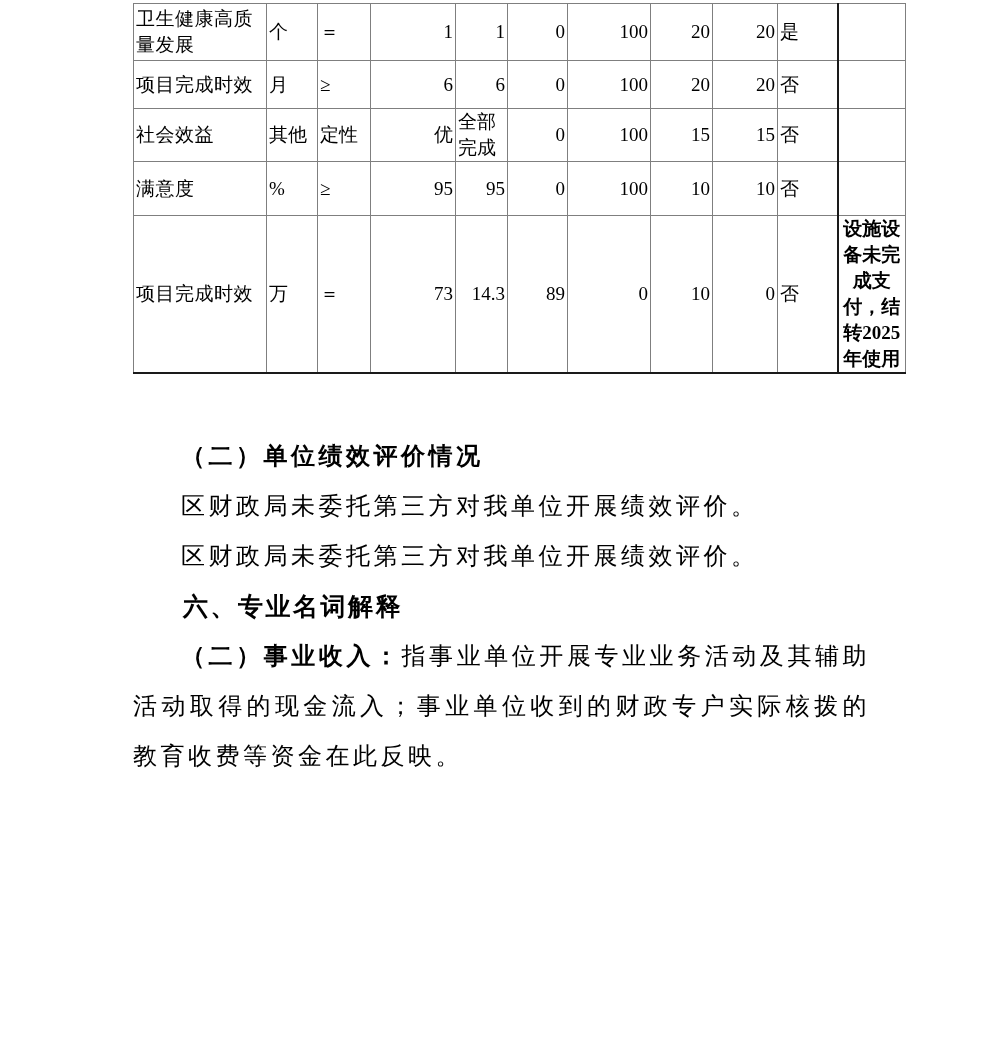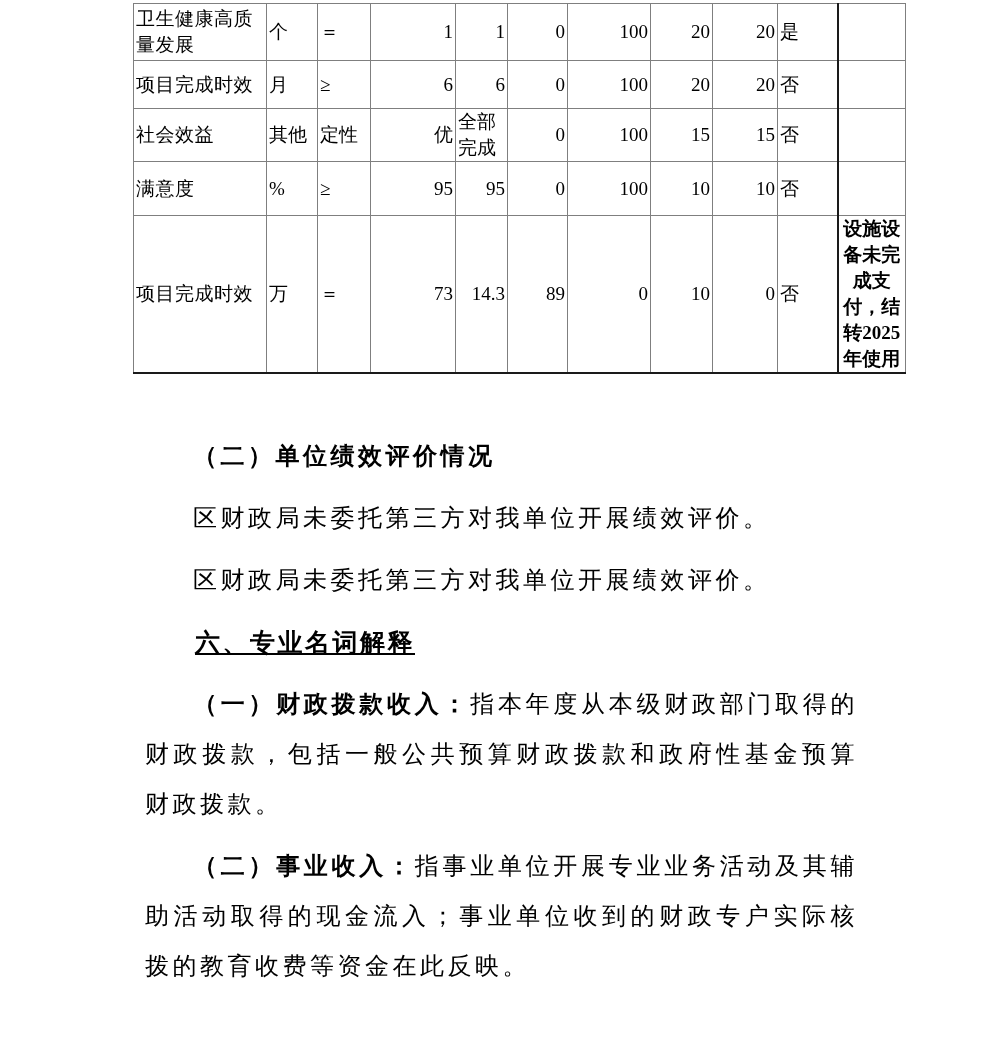--- a/index.html
+++ b/index.html
@@ -62,31 +62,30 @@
 
   
   .text-block {
     margin: 57px 130px 0 133px;
     font-size: 24px;
     line-height: 50px;
     letter-spacing: 3.5px;
     text-align: justify;
   }
   .text-block p {
-    margin: 12px;
+    margin: 0;
     text-indent: 2em;
   }
   .text-block p.h2 { font-weight: bold; text-align: left; }
   .text-block p.h1 {
     font-family: "Liberation Sans", sans-serif;
     font-weight: bold;
     font-size: 25px;
     letter-spacing: 2.5px;
     text-align: left;
-    text-decoration: underline;
   }
   .text-block .lead { font-weight: bold; }
 </style>
 </head>
 <body>
 
 <div>
 
   <table class="perf">
     <colgroup>
@@ -169,17 +168,16 @@
           <td class="c-note">设施设备未完成支付，结转2025年使用</td>
         </tr>
       </tbody>
   </table>
 
   <div class="text-block">
     <p class="h2">（二）单位绩效评价情况</p>
     <p class="para">区财政局未委托第三方对我单位开展绩效评价。</p>
     <p class="para">区财政局未委托第三方对我单位开展绩效评价。</p>
     <p class="h1">六、专业名词解释</p>
-    <p class="para"><span class="lead">（一）财政拨款收入：</span><span>指本年度从本级财政部门取得的财政拨款，包括一般公共预算财政拨款和政府性基金预算财政拨款。</span></p>
     <p class="para"><span class="lead">（二）事业收入：</span><span>指事业单位开展专业业务活动及其辅助活动取得的现金流入；事业单位收到的财政专户实际核拨的教育收费等资金在此反映。</span></p>
   </div>
 
 </div>
 
 </body></html>

